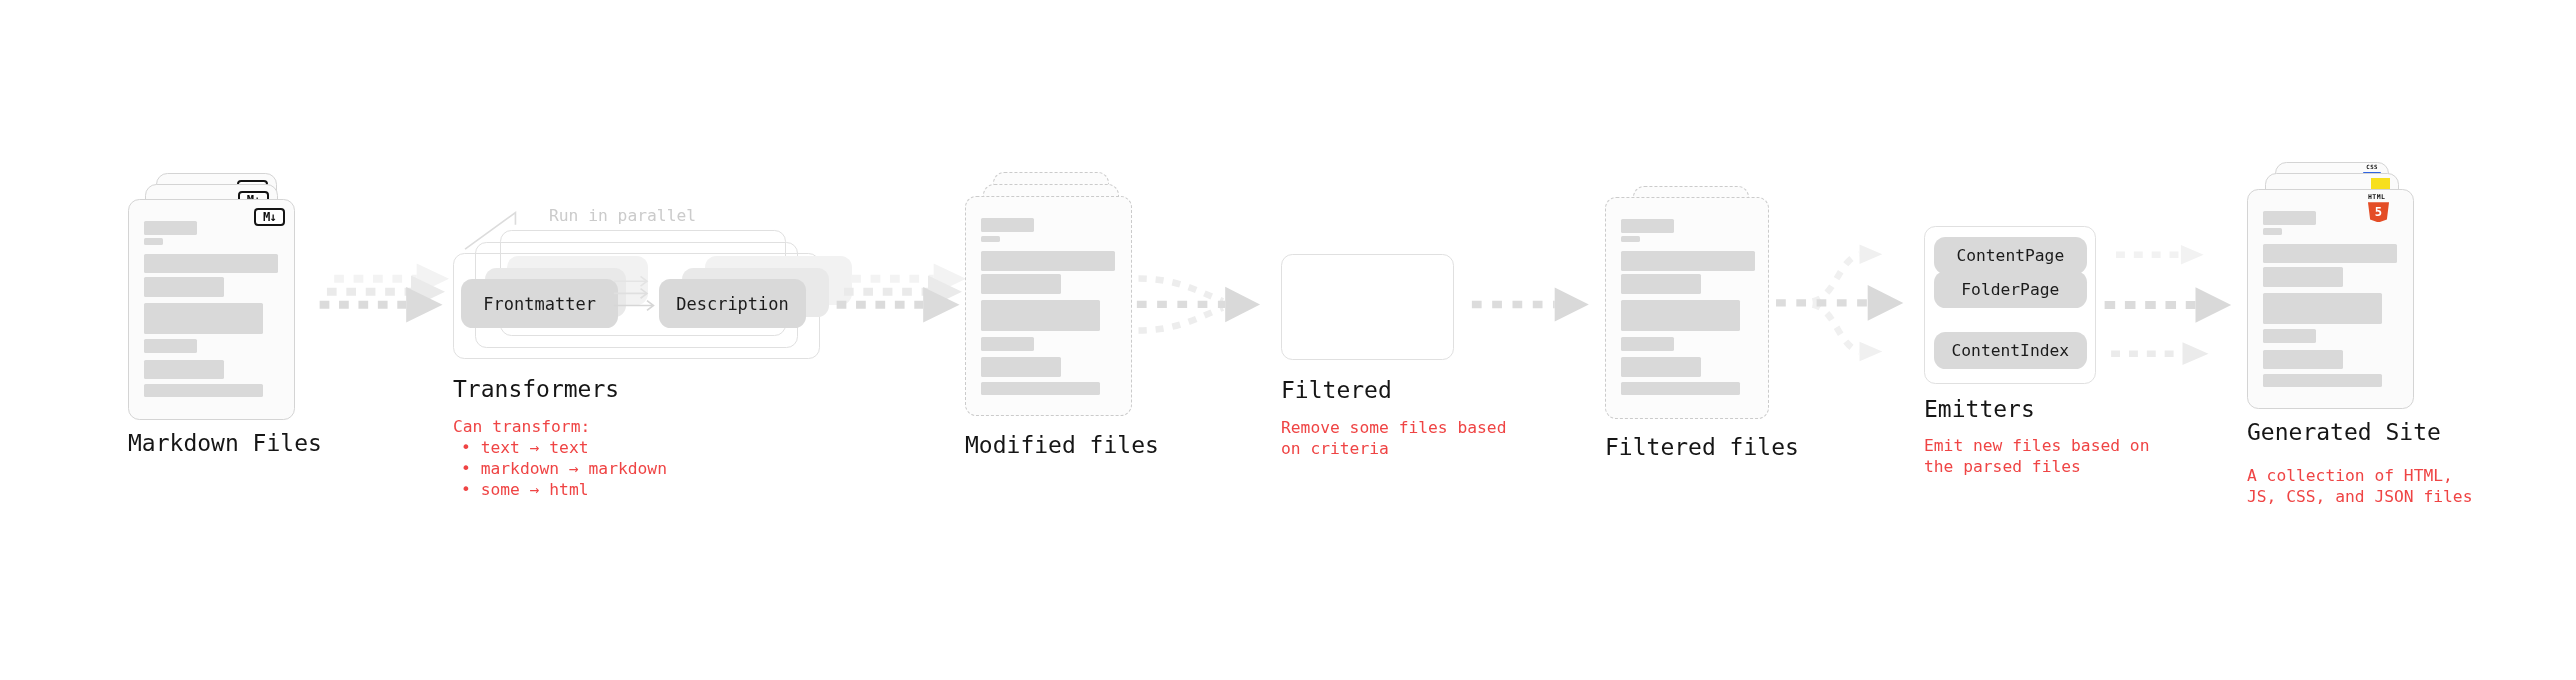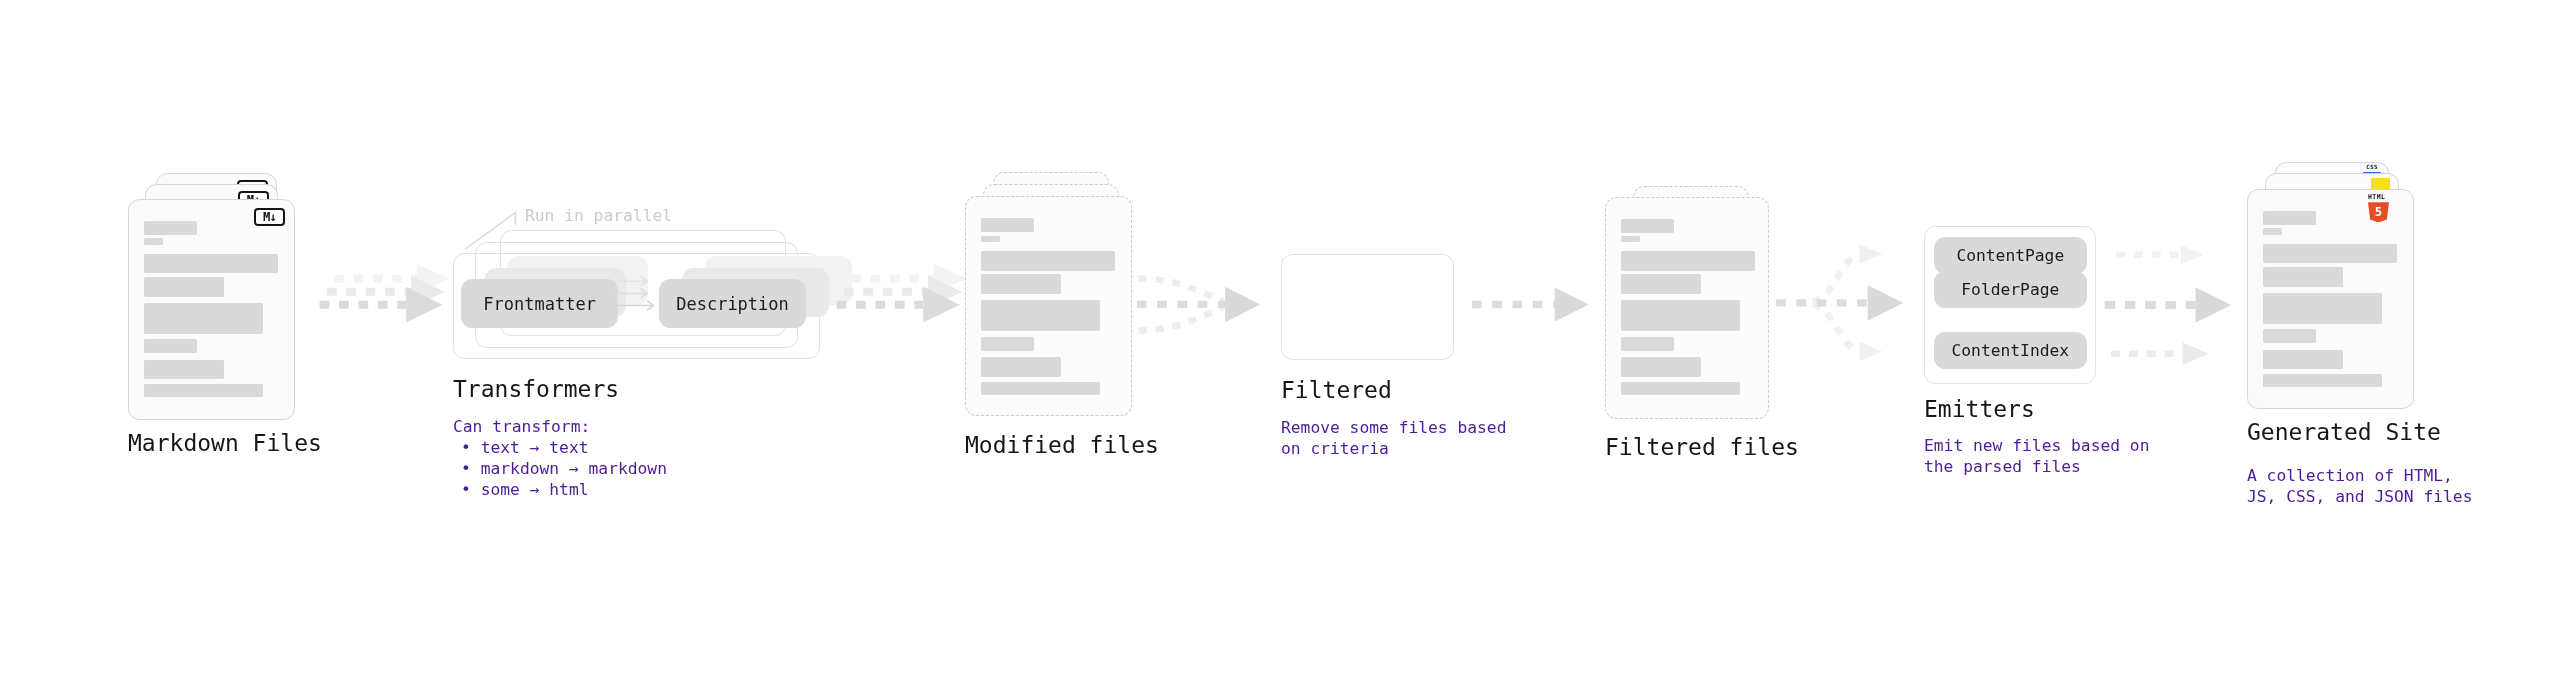--- a/index.html
+++ b/index.html
@@ -46,22 +46,22 @@
     position:absolute;background:#d9d9d9;border-radius:11.4px;
     display:flex;align-items:center;justify-content:center;
     font-size:17px;color:#1b1b1b;white-space:nowrap;box-sizing:border-box;
   }
   .pill.ghost1{background:#e9e9e9;}
   .pill.ghost2{background:#f2f2f2;}
   .pill.emit{font-size:16.3px;}
 
   
   .title{position:absolute;left:0;margin:0;font-size:23px;font-weight:500;color:#161616;white-space:nowrap;line-height:1.1;}
-  .body{position:absolute;left:0;font-size:16.3px;line-height:21px;color:#4c1d95;white-space:nowrap;}
-  .note{position:absolute;color:#cbcbcb;font-size:16.3px;white-space:nowrap;}
+  .body{position:absolute;left:0;font-size:16.3px;line-height:21px;color:#ef4444;white-space:nowrap;}
+  .note{position:absolute;color:#cbcbcb;font-size:16.3px;white-space:nowrap;margin-left:24px;}
   ul.bullets{list-style:none;margin:0;padding:0 0 0 8.1px;}
   ul.bullets li::before{content:"• ";}
 </style>
 </head>
 <body>
 
 <div class="canvas">
 
   <section class="group" style="left:128px;top:173px;width:228px;height:325px">
     <div class="file-card" style="left:28px;top:0;width:121px;height:203px">

